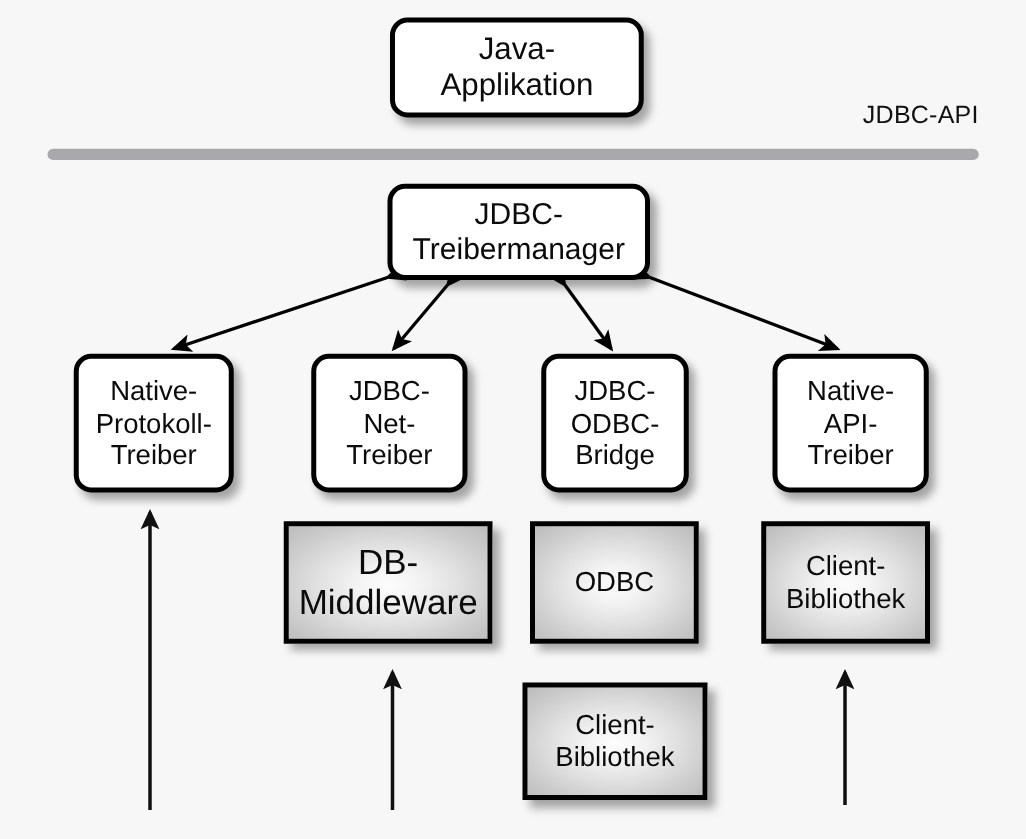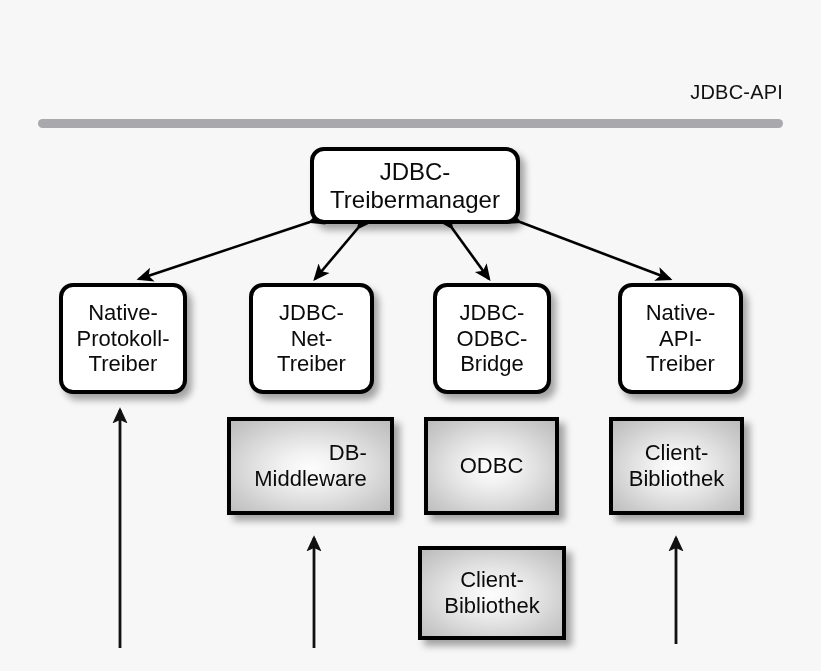--- a/index.html
+++ b/index.html
@@ -107,22 +107,21 @@
     left: 433px; top: 283px; width: 118px; height: 111px;
     font-size: 22px;
   }
   #node-native-api-treiber {
     left: 618px; top: 283px; width: 125px; height: 111px;
     font-size: 22px;
   }
 
   #node-db-middleware {
     left: 227px; top: 417px; width: 167px; height: 98px;
-    font-size: 22px;
-    text-align: right;
+    font-size: 28px;
   }
   #node-odbc {
     left: 424px; top: 417px; width: 135px; height: 98px;
     font-size: 22px;
   }
   #node-client-bibliothek-right {
     left: 609px; top: 417px; width: 135px; height: 98px;
     font-size: 22px;
   }
   #node-client-bibliothek-bottom {
@@ -173,20 +172,24 @@
 
     <line class="arrow-line" x1="452" y1="228" x2="489" y2="279" marker-start="url(#head)" marker-end="url(#head)"></line>
 
     <line class="arrow-line" x1="520" y1="222" x2="670" y2="279" marker-start="url(#head)" marker-end="url(#head)"></line>
 
     <line class="arrow-vertical" x1="120" y1="648" x2="120" y2="410" marker-end="url(#head-v)"></line>
     <line class="arrow-vertical" x1="314" y1="648" x2="314" y2="538" marker-end="url(#head-v)"></line>
     <line class="arrow-vertical" x1="676" y1="644" x2="676" y2="538" marker-end="url(#head-v)"></line>
   </svg>
 
+  <div class="node rounded" id="node-java-application">
+    <span class="node-label">Java-
+Applikation</span>
+  </div>
 
   <div class="node rounded" id="node-jdbc-treibermanager">
     <span class="node-label">JDBC-
 Treibermanager</span>
   </div>
 
   <div class="node rounded" id="node-native-protokoll-treiber">
     <span class="node-label">Native-
 Protokoll-
 Treiber</span>

